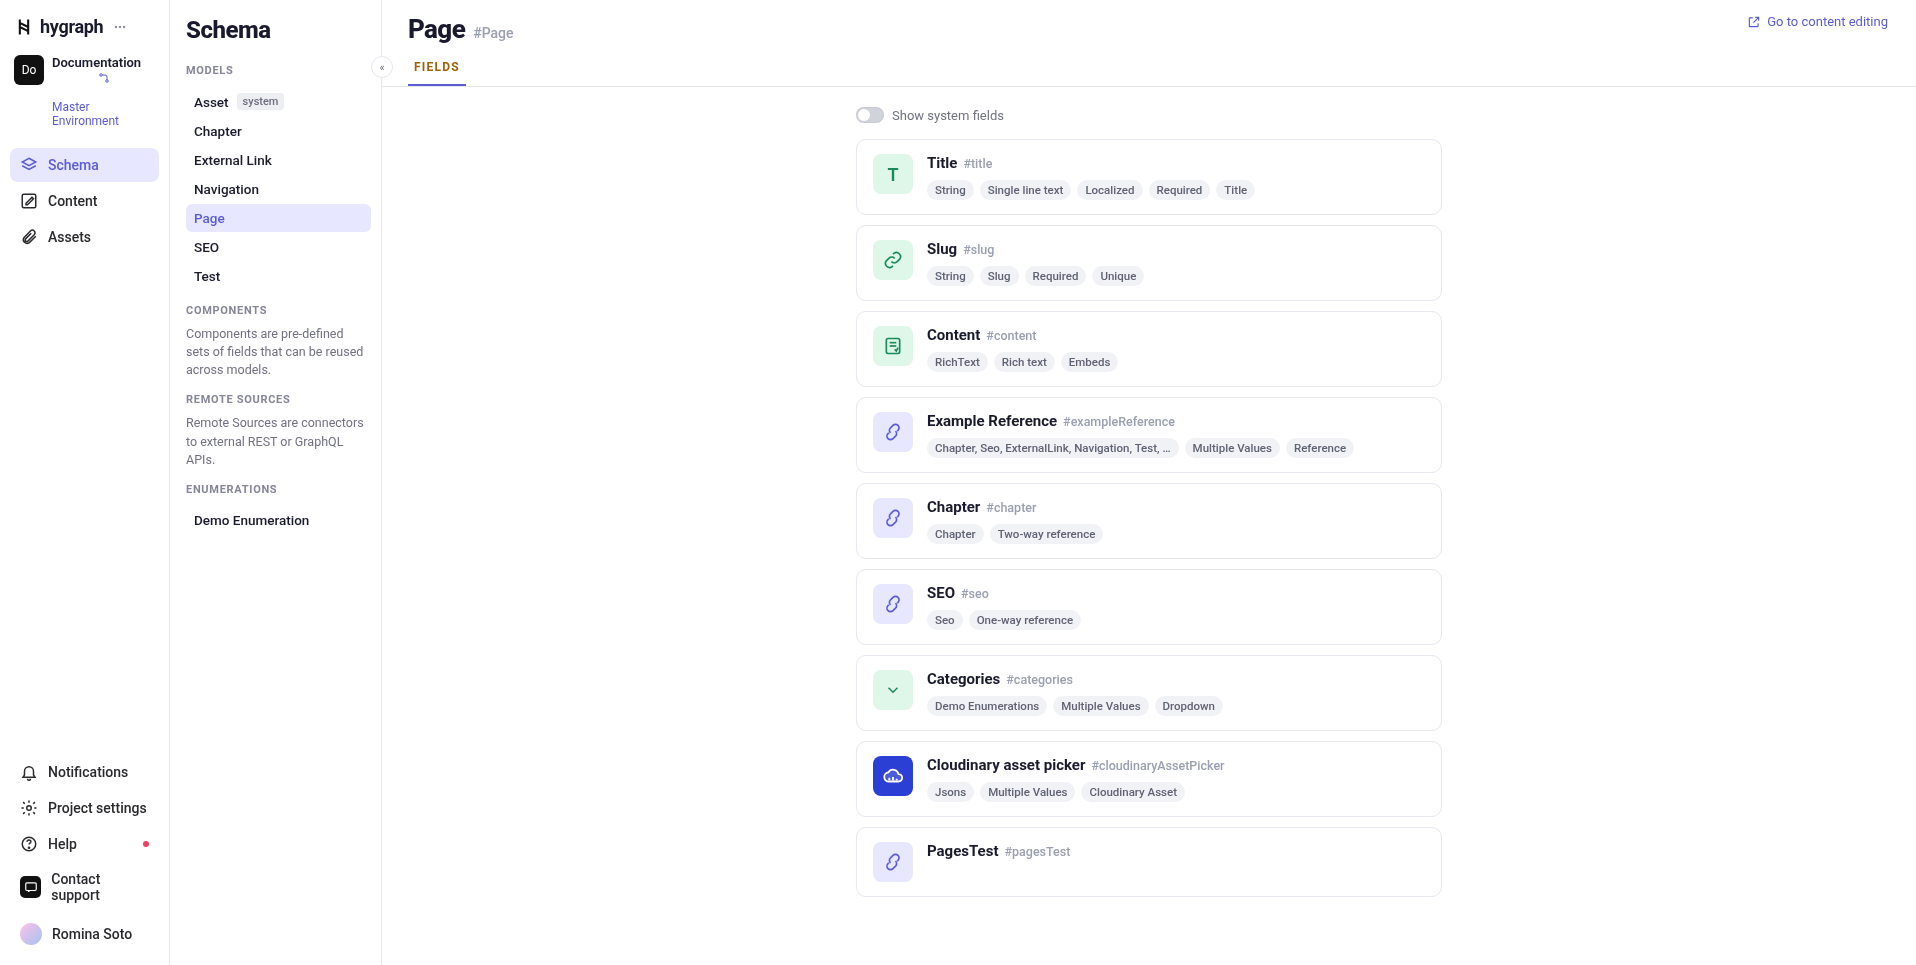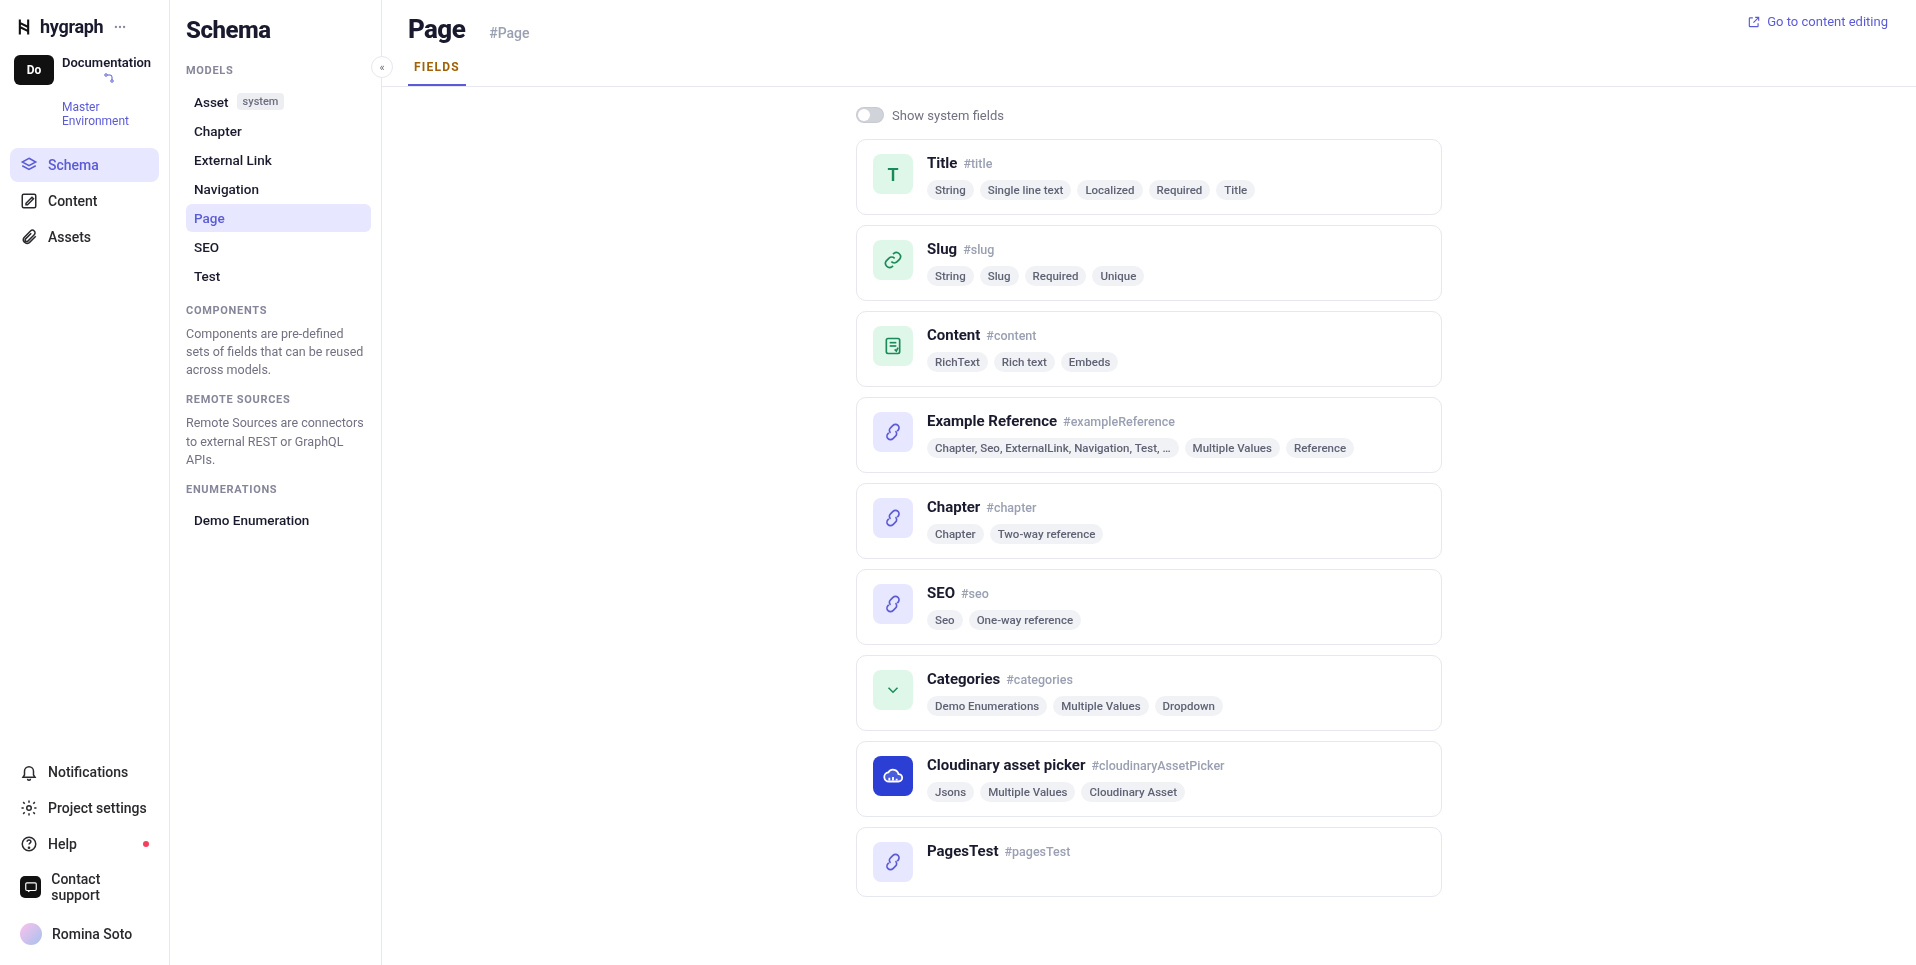--- a/index.html
+++ b/index.html
@@ -17,23 +17,23 @@
   width: 170px;
   border-right: 1px solid #e7e7ef;
   display: flex;
   flex-direction: column;
   padding: 16px 10px 12px;
 }
 .logo-row { display: flex; align-items: center; gap: 6px; padding: 0 4px 18px 4px; }
 .logo-text { font-weight: 700; font-size: 18px; letter-spacing: -0.3px; }
 .workspace-block { display: flex; align-items: flex-start; gap: 8px; padding: 0 4px 20px; }
 .workspace-avatar {
-  width: 40px; height: 30px; border-radius: 6px;
+  width: 30px; height: 30px; border-radius: 6px;
   background: #111; color: #fff; display: flex; align-items: center; justify-content: center;
-  font-size: 12px; font-weight: 700; flex-shrink: 0;
+  font-size: 12px; font-weight: 400; flex-shrink: 0;
 }
 .workspace-meta { display:flex; flex-direction:column; gap:2px; }
 .workspace-name { font-weight: 600; font-size: 13px; }
 .workspace-env { display: flex; align-items:center; gap:16px; color:#5b5bd6; font-size:12px;flex-direction:column; }
 .nav-items { display:flex; flex-direction:column; gap:2px; }
 .nav-item {
   display:flex; align-items:center; gap:10px;
   padding:8px 10px; border-radius:8px; cursor:pointer;
   color:#2a2a2e; font-weight:500;
 }
@@ -83,21 +83,21 @@
 .section-block { display:flex; flex-direction:column; gap:8px; }
 
 
 .main { flex:1; display:flex; flex-direction:column; overflow:hidden; }
 .main-header {
   padding:14px 28px 0 26px;
   display:flex; justify-content:space-between; align-items:flex-start;
 }
 .page-title-row { display:flex; align-items:baseline; gap:8px; }
 .page-title { font-size:26px; font-weight:800; letter-spacing:-0.6px; }
-.page-api { color:#9aa0b2; font-size:14px; font-weight:500;margin-left:16px; }
+.page-api { color:#9aa0b2; font-size:14px; font-weight:500; }
 .editing-link { color:#5b5bd6; font-size:13px; display:flex; align-items:center; gap:6px; cursor:pointer; }
 .tabs-row { padding:14px 26px 0 26px; border-bottom:1px solid #e7e7ef; }
 .tab {
   display:inline-block; font-size:12px; font-weight:700; letter-spacing:1.2px;
   color:#a16207; padding:0 6px 10px; border-bottom:2px solid #5b5bd6; cursor:pointer;
 }
 .content-scroll { flex:1; overflow-y:auto; display:flex; justify-content:center; padding:20px 26px 52px; }
 .content-inner { width:586px; max-width:100%; display:flex; flex-direction:column; gap:12px; }
 
 .system-toggle-row { display:flex; align-items:center; gap:8px; padding-bottom:4px; }

